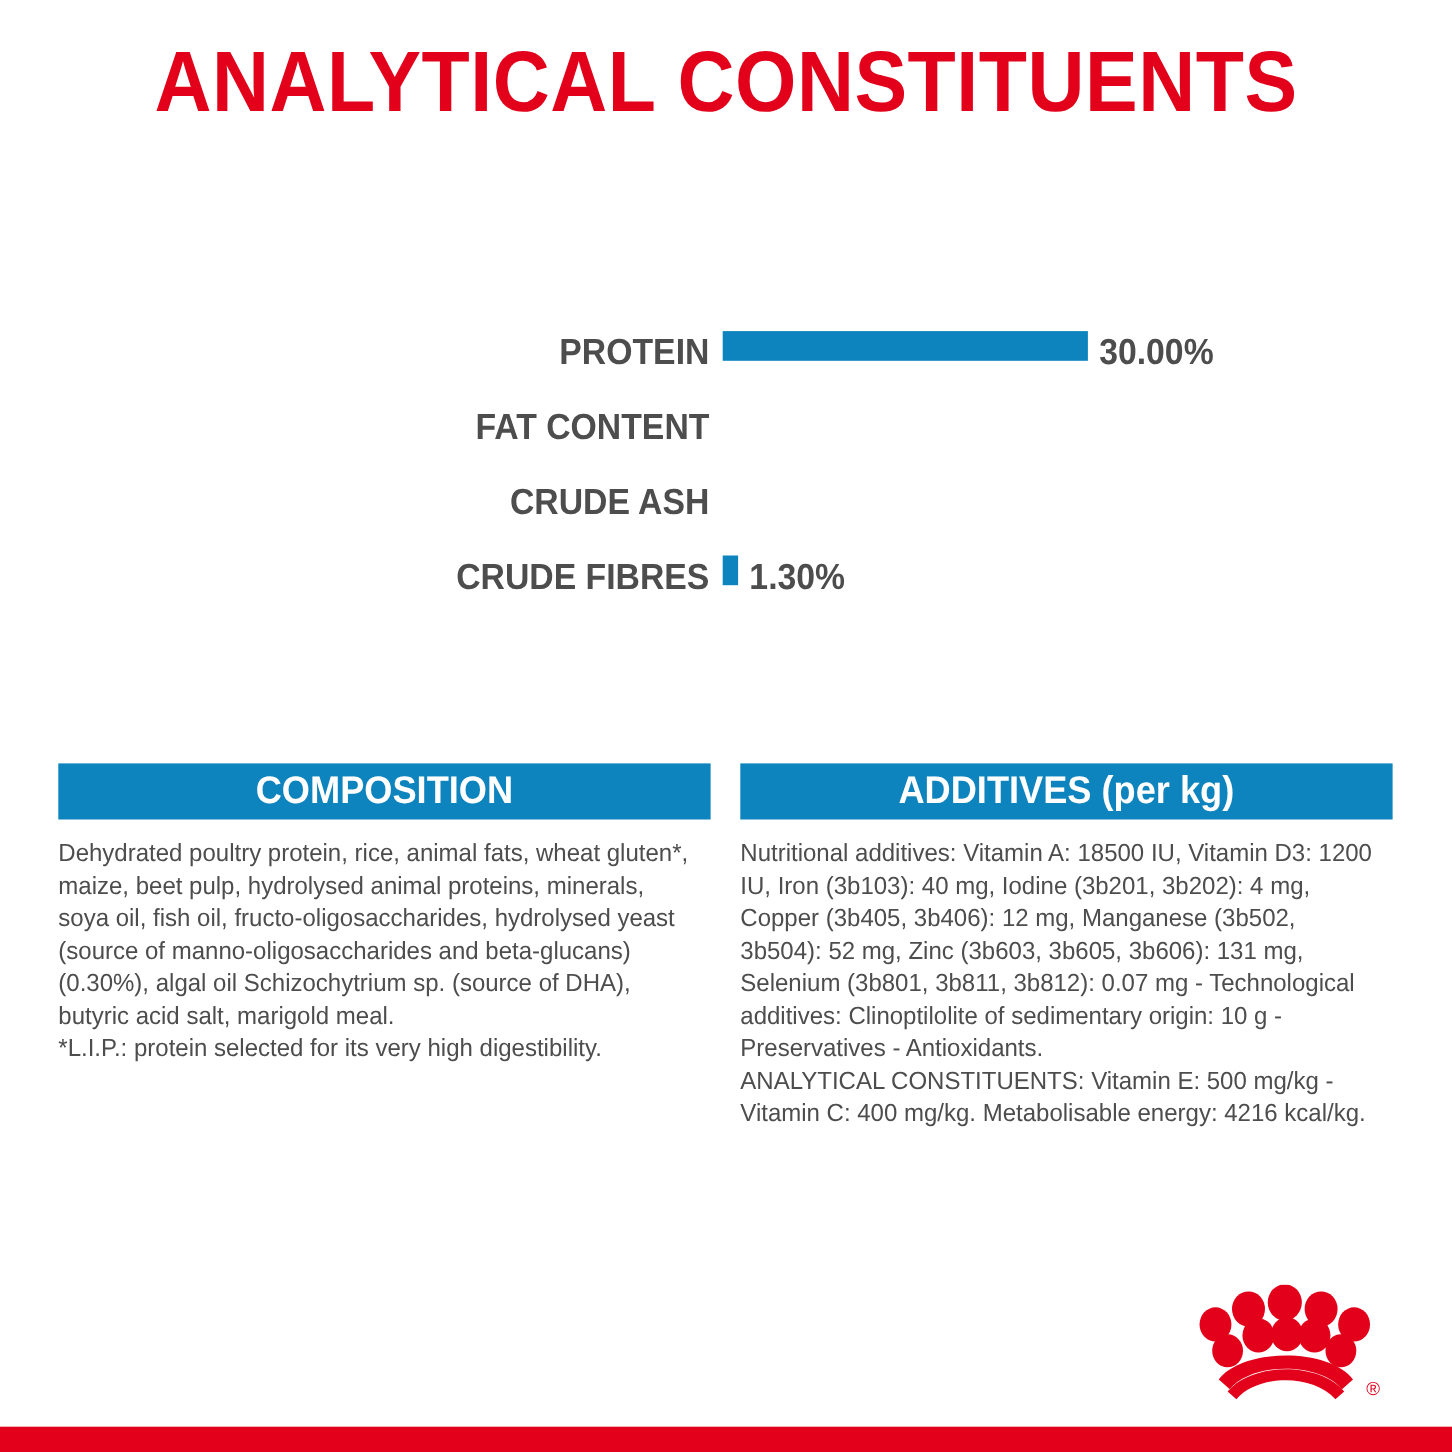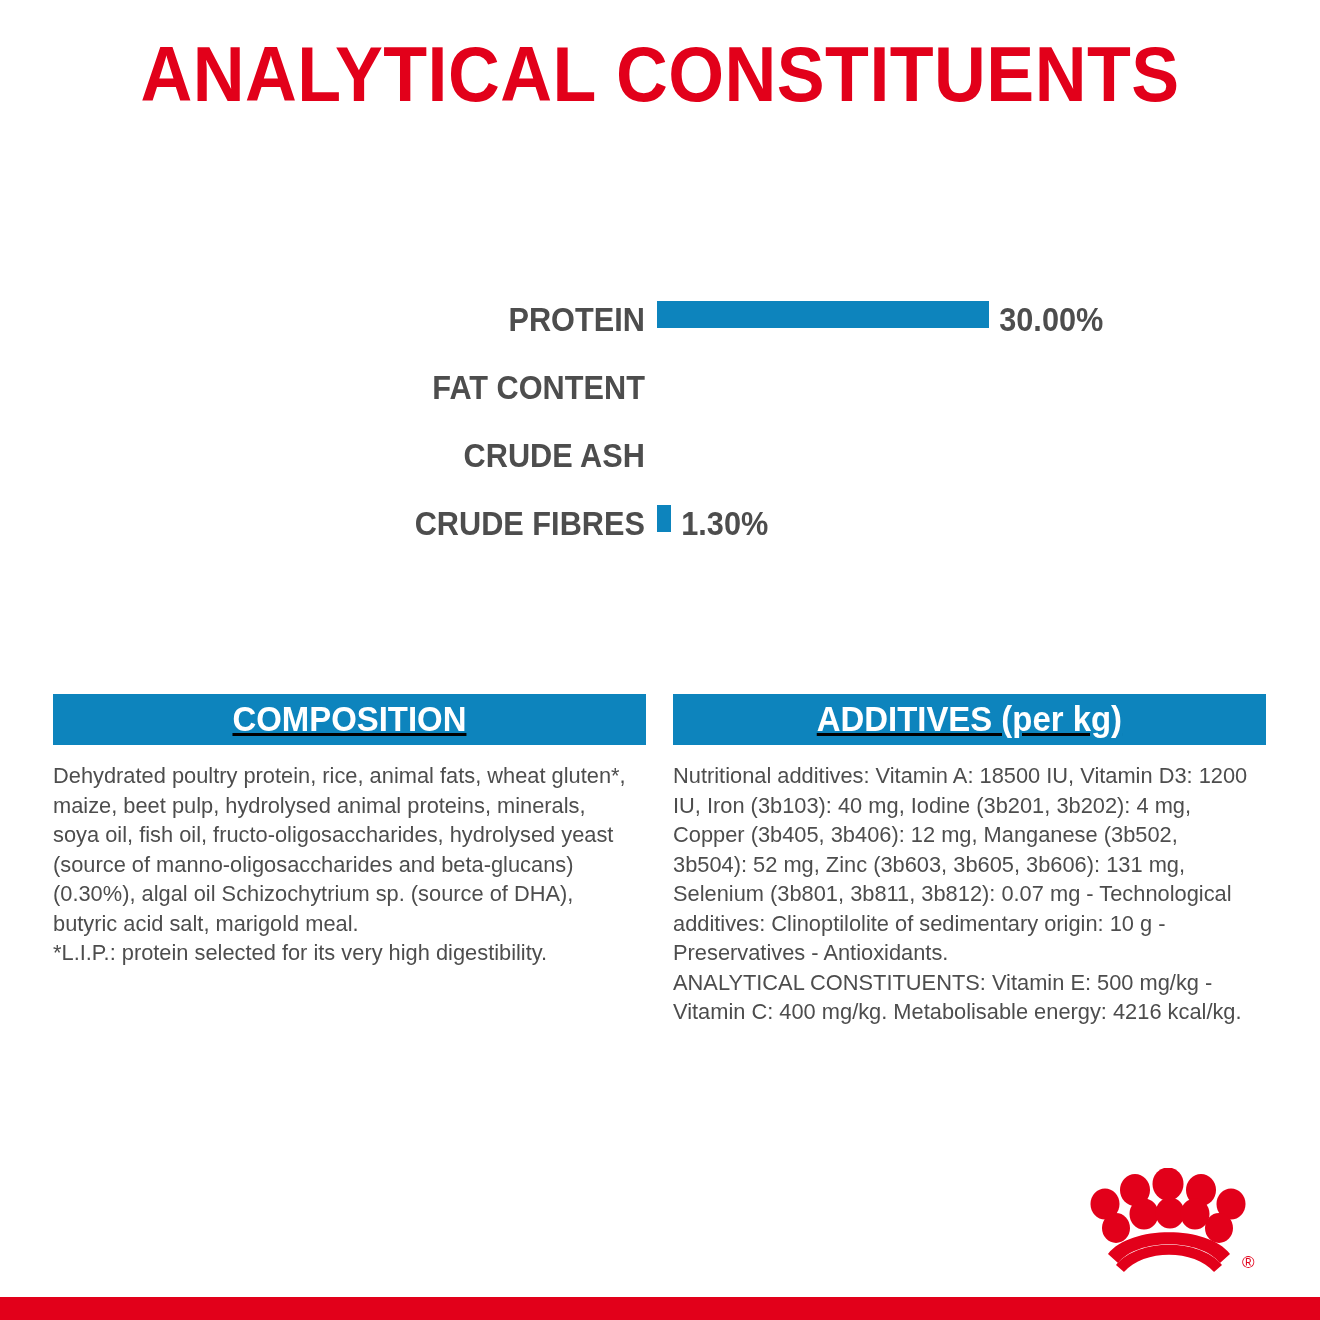--- a/index.html
+++ b/index.html
@@ -93,21 +93,20 @@
     flex: 0 0 593px;
   }
   .panel-header {
     background: #0d84bd;
     height: 51px;
     display: flex;
     align-items: center;
     justify-content: center;
     box-sizing: border-box;
     padding-bottom: 2px;
-    text-decoration: underline;
   }
   .panel-header-text {
     color: #ffffff;
     font-family: "Liberation Sans Narrow", "Liberation Sans", sans-serif;
     font-weight: bold;
     font-size: 35px;
     letter-spacing: 0px;
     transform: scaleX(0.94);
     white-space: nowrap;
   }

